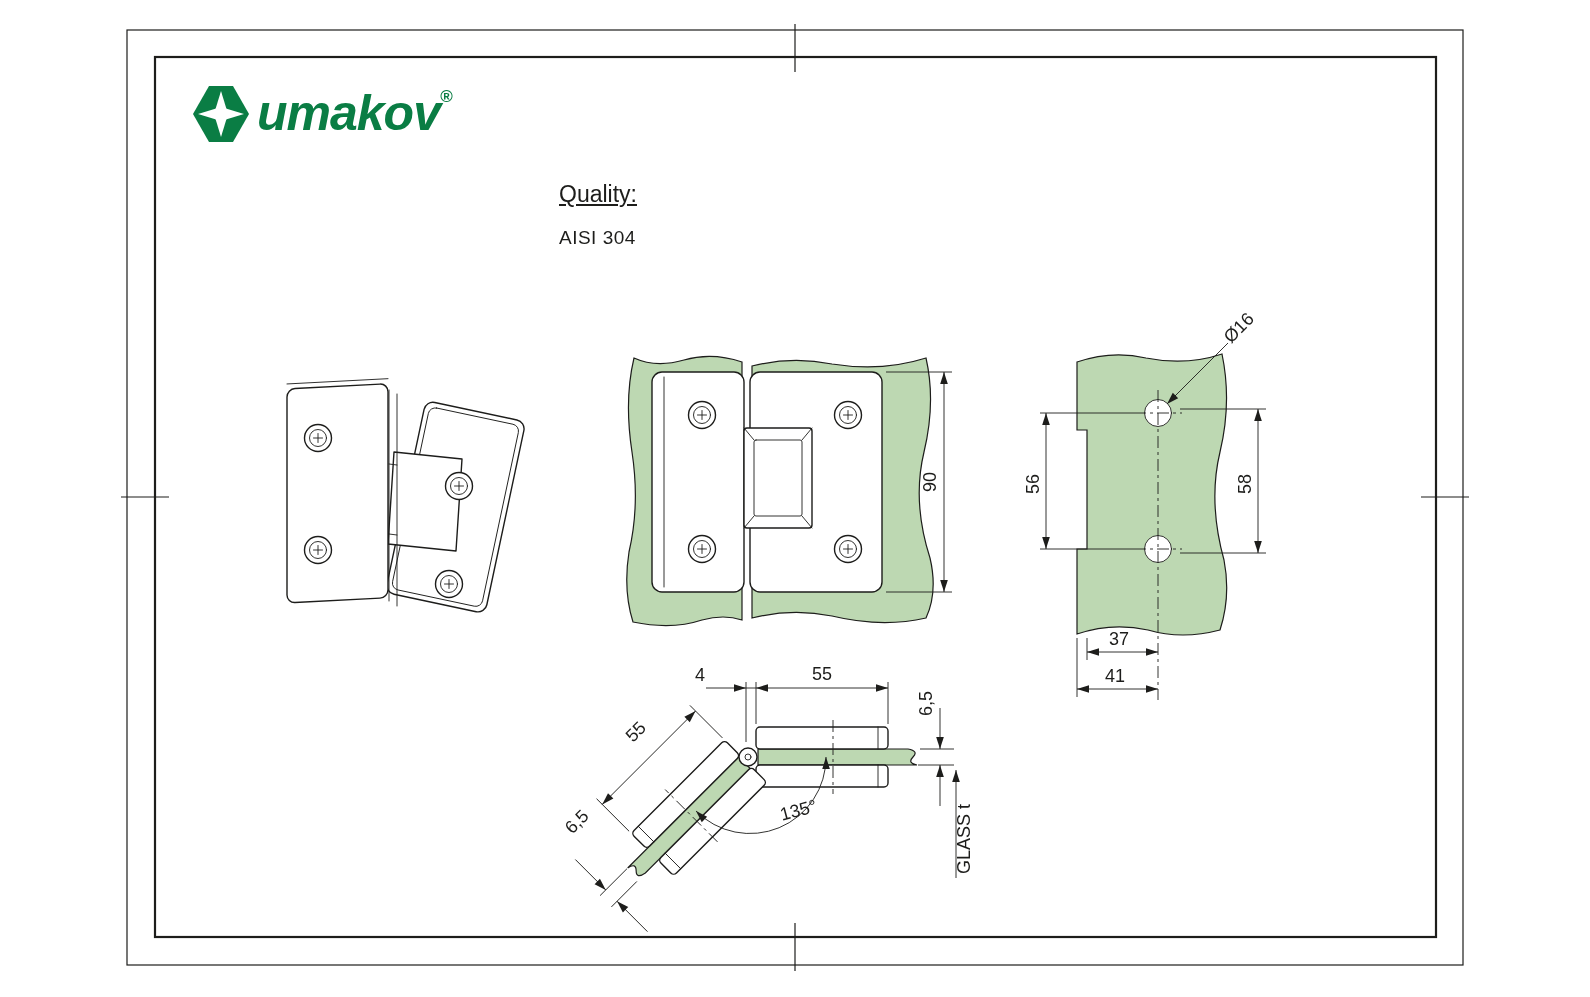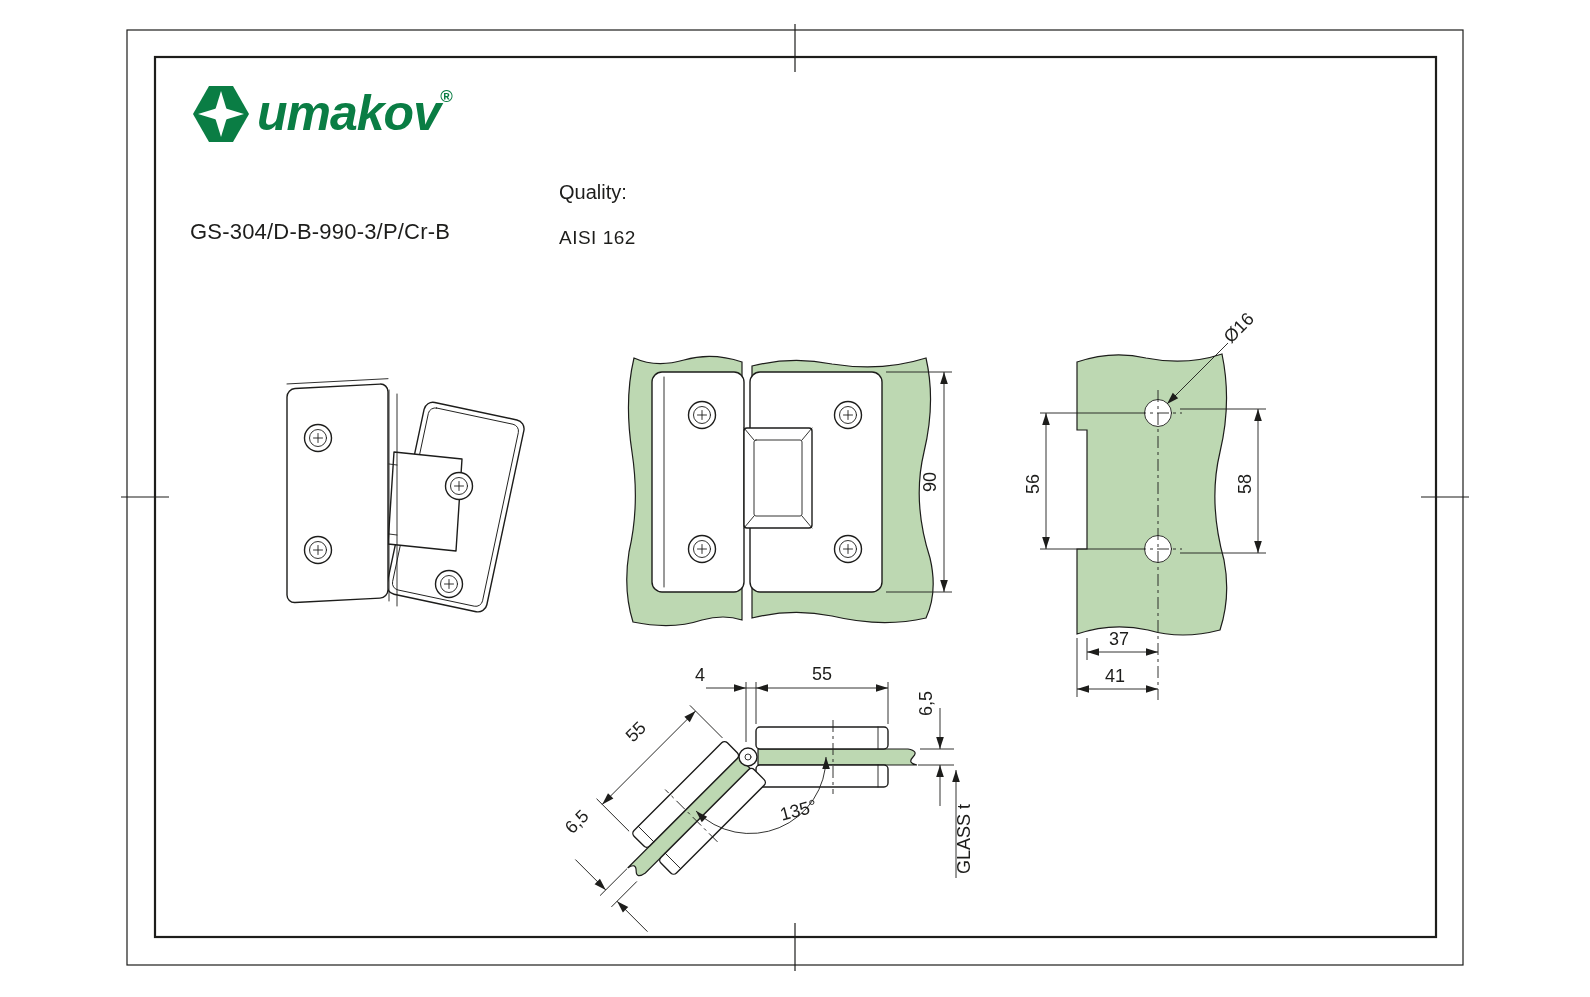--- a/index.html
+++ b/index.html
@@ -14,21 +14,21 @@
   .glass{fill:var(--glass-green,#bdd8b2);stroke:var(--line,#1d1d1b);stroke-width:1.2;}
   .frame-outer{fill:none;stroke:var(--line,#1d1d1b);stroke-width:1.2;}
   .frame-inner{fill:none;stroke:var(--line,#1d1d1b);stroke-width:2.2;}
   .tick{stroke:var(--line,#1d1d1b);stroke-width:1.2;}
   .dimtext{font-family:"Liberation Sans",sans-serif;font-size:18px;fill:var(--line,#1d1d1b);}
   
   .brand{position:absolute;left:257px;top:88px;font-size:50px;font-weight:700;
          letter-spacing:-1px;color:var(--brand-green,#0a7d44);line-height:1;font-style:italic;}
   .brand sup{font-size:17px;vertical-align:28px;font-weight:700;letter-spacing:0;}
   .product-code{position:absolute;left:190px;top:219px;font-size:22px;letter-spacing:.2px;}
-  .quality-label{position:absolute;left:559px;top:181px;font-size:20px;}
+  .quality-label{position:absolute;left:559px;top:181px;font-size:23px;text-decoration:underline;}
   .quality-value{position:absolute;left:559px;top:227px;font-size:19px;letter-spacing:.5px;}
 </style>
 </head>
 <body>
 
 <div class="page">
 
   <svg width="1590" height="997" viewBox="0 0 1590 997">
     <defs>
       <marker id="arr" markerUnits="userSpaceOnUse" markerWidth="14" markerHeight="10" refX="13" refY="5" orient="auto-start-reverse">
@@ -196,16 +196,15 @@
         <path d="M826,757 A76,76 0 0 1 696,811" class="dim" marker-start="url(#arr)" marker-end="url(#arr)"></path>
         <text class="dimtext" text-anchor="middle" x="800" y="816" transform="rotate(-15 800 816)">135°</text>
       </g>
 
       <text class="dimtext" text-anchor="middle" x="640" y="736" transform="rotate(-45 640 736)">55</text>
       <text class="dimtext" text-anchor="middle" x="581" y="826" transform="rotate(-45 581 826)">6,5</text>
     </g>
   </svg>
 
   <div class="brand"><span>umakov</span><sup>®</sup></div>
-  <div class="product-code">GS-304/D-B-990-3/P/Cr-B</div>
   <div class="quality-label">Quality:</div>
-  <div class="quality-value">AISI 162</div>
+  <div class="quality-value">AISI 304</div>
 </div>
 
 </body></html>

